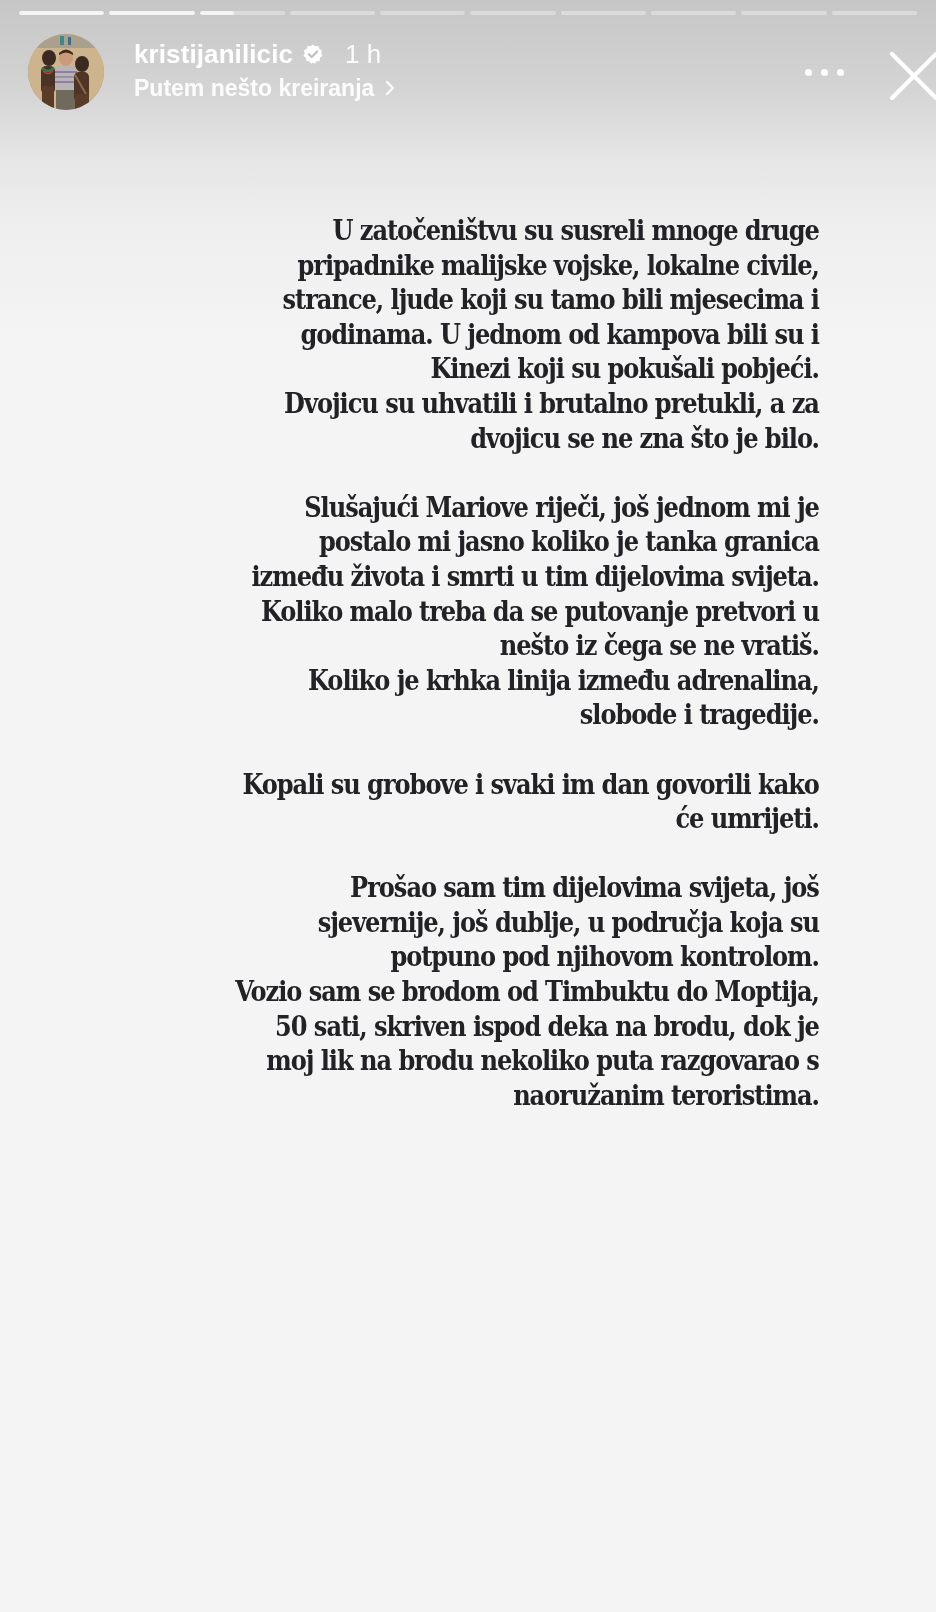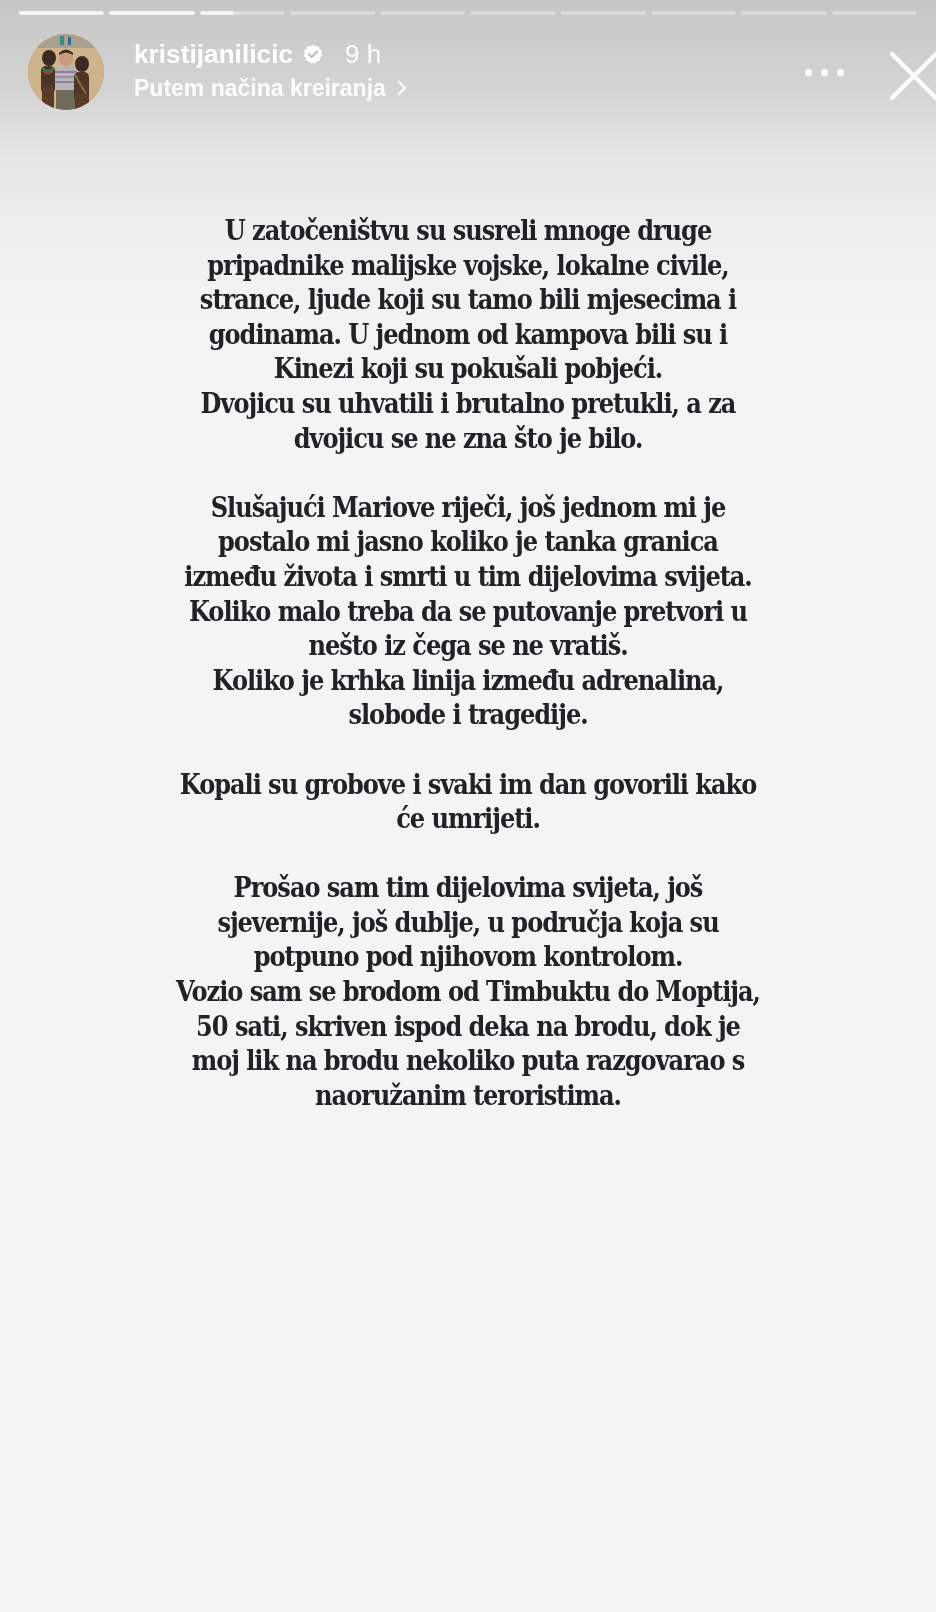--- a/index.html
+++ b/index.html
@@ -147,20 +147,21 @@
       text-align: center;
       color: #222226;
       font-family: "DejaVu Serif", "Liberation Serif", serif;
       font-weight: bold;
       font-size: 28px;
       line-height: 34.6px;
       letter-spacing: -1.2px;
     }
     .para {
       margin: 0 0 34.6px 0;
+      text-align: right;
     }
     .ln { display: block; white-space: nowrap; transform: scaleX(0.86); transform-origin: center; }
   </style>
 </head>
 <body>
 
 <div class="story">
 
   <div class="progress">
     <div class="seg">
@@ -226,24 +227,24 @@
 
     <div class="meta">
       <div class="line1">
         <span class="username">kristijanilicic</span>
         <span class="verified">
           <svg viewBox="0 0 24 24" width="22" height="22">
             <path d="M12 1.5 L14.6 3.6 L17.9 3.3 L18.9 6.5 L21.8 8.1 L20.9 11.3 L22.3 14.3 L19.6 16.2 L19.2 19.5 L15.9 19.9 L13.9 22.6 L12 21.3 L9.9 22.6 L8 19.9 L4.7 19.5 L4.3 16.2 L1.6 14.3 L3 11.3 L2.1 8.1 L5 6.5 L6 3.3 L9.3 3.6 Z" fill="#ffffff"></path>
             <path d="M7.5 12.2 L10.6 15.2 L16.6 9.2" stroke="#bdbdbd" stroke-width="2.2" fill="none" stroke-linecap="round" stroke-linejoin="round"></path>
           </svg>
         </span>
-        <span class="time">9 h</span>
+        <span class="time">1 h</span>
       </div>
       <div class="line2">
-        <span class="subtitle">Putem načina kreiranja</span>
+        <span class="subtitle">Putem nešto kreiranja</span>
         <span class="chevron">
           <svg viewBox="0 0 14 22" width="14" height="22">
             <path d="M4 5 L10 11 L4 17" stroke="#ffffff" stroke-width="2.2" fill="none" stroke-linecap="round" stroke-linejoin="round"></path>
           </svg>
         </span>
       </div>
     </div>
 
     <div class="more-btn">
       <span class="dot"></span>

